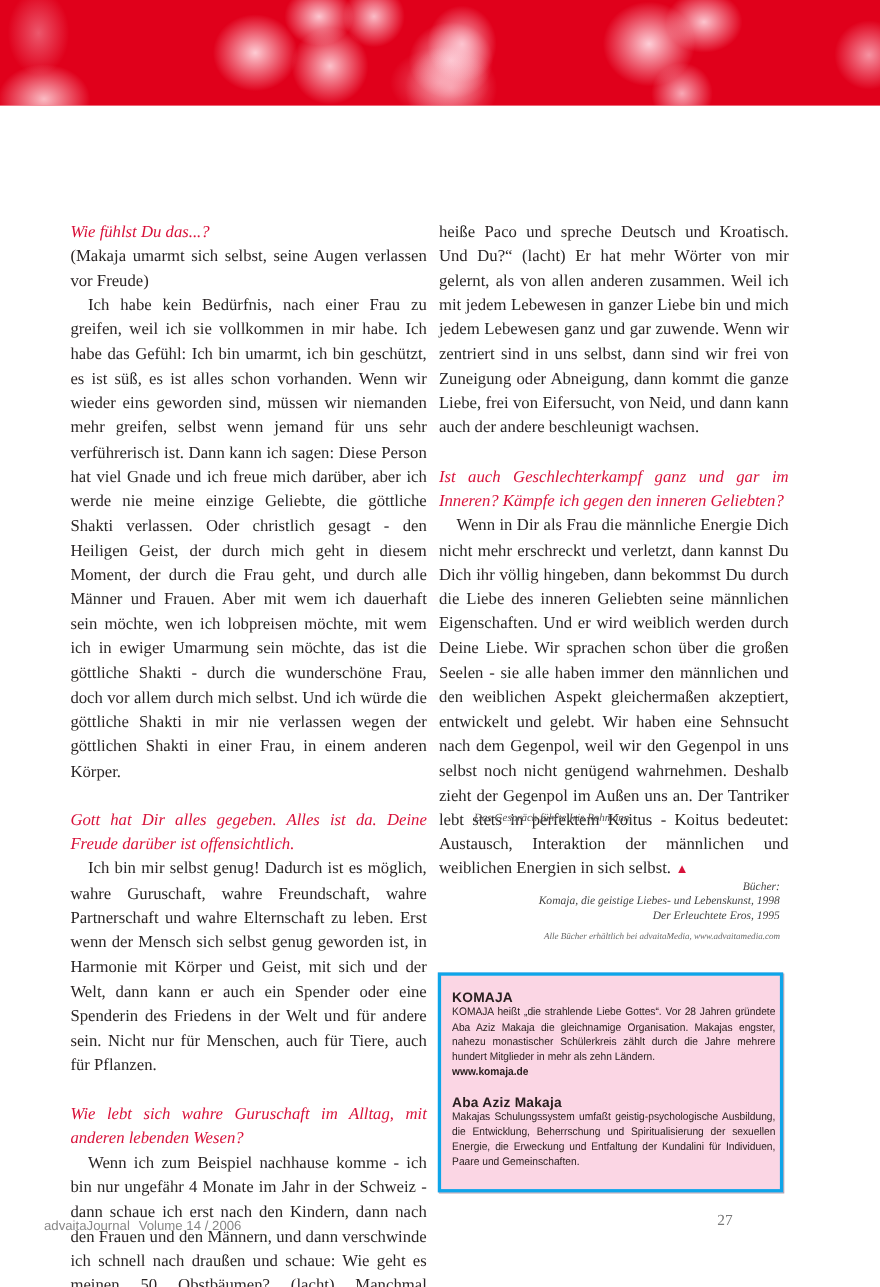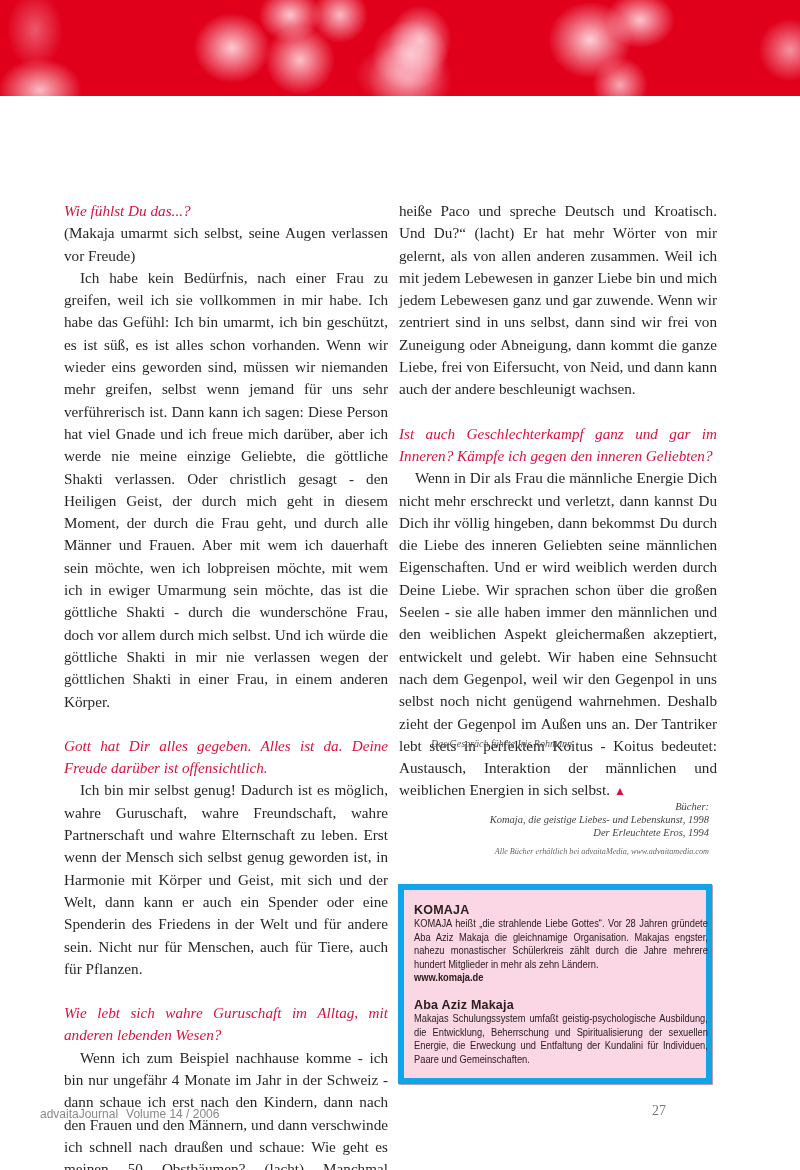--- a/index.html
+++ b/index.html
@@ -33,21 +33,21 @@
   .q { color: #d8123a; font-style: italic; margin: 0; }
   .p { margin: 0; }
   .p.indent { text-indent: 16px; }
   .gap { height: 22px; }
   .end-mark { color: #d8123a; font-size: 12px; margin-left: 4px; }
   .credit { position: absolute; left: 399px; top: 738px; font-size: 10px; font-style: italic; color: #555; margin-left: 32px; }
   .books { position: absolute; left: 399px; top: 800px; width: 310px; text-align: right; font-style: italic; color: #444; font-size: 10.5px; line-height: 13px; }
   .books .avail { margin-top: 6px; font-size: 8.2px; color: #666; }
   .infobox {
     position: absolute; left: 398px; top: 884px; width: 314px; height: 200px;
-    background: #fbd6e4; border: 6px solid #0ea5e9; box-shadow: 1px 1px 0 #bda0ab;
+    background: #fbd6e4; border: 3px solid #0ea5e9; box-shadow: 1px 1px 0 #bda0ab;
     font-family: "Liberation Sans", "DejaVu Sans", sans-serif; color: #2a2020;
     padding: 13px 10px 0 10px; box-sizing: border-box;
   }
   .infobox h3 { margin: 0; font-size: 12.5px; font-weight: bold; line-height: 14px; letter-spacing: 0.2px; }
   .infobox .txt { font-size: 10px; line-height: 13.5px; text-align: justify; transform: scaleX(0.93); transform-origin: left; width: 316px; }
   .infobox .url { font-size: 10px; font-weight: bold; line-height: 13px; transform: scaleX(0.93); transform-origin: left; }
   .infobox .sec2 { margin-top: 14px; }
   .footer-left { position: absolute; left: 40px; top: 1107px; font-family: "Liberation Sans", "DejaVu Sans", sans-serif; font-size: 12px; color: #888; }
   .footer-left .vol { margin-left: 8px; }
   .page-num { position: absolute; left: 652px; top: 1103px; font-size: 14px; color: #777; }
@@ -74,21 +74,21 @@
   <div class="gap"></div>
   <p class="q">Ist auch Geschlechterkampf ganz und gar im Inneren? Kämpfe ich gegen den inneren Geliebten?</p>
   <p class="p indent"><span>Wenn in Dir als Frau die männliche Energie Dich nicht mehr erschreckt und verletzt, dann kannst Du Dich ihr völlig hingeben, dann bekommst Du durch die Liebe des inneren Geliebten seine männlichen Eigenschaften. Und er wird weiblich werden durch Deine Liebe. Wir sprachen schon über die großen Seelen - sie alle haben immer den männlichen und den weiblichen Aspekt gleichermaßen akzeptiert, entwickelt und gelebt. Wir haben eine Sehnsucht nach dem Gegenpol, weil wir den Gegenpol in uns selbst noch nicht genügend wahrnehmen. Deshalb zieht der Gegenpol im Außen uns an. Der Tantriker lebt stets in perfektem Koitus - Koitus bedeutet: Austausch, Interaktion der männlichen und weiblichen Energien in sich selbst.</span><span class="end-mark">▲</span></p>
 </div>
 
 <div class="credit">Das Gespräch führte Iris Rohmann.</div>
 
 <div class="books">
   <div>Bücher:</div>
   <div>Komaja, die geistige Liebes- und Lebenskunst, 1998</div>
-  <div>Der Erleuchtete Eros, 1994</div>
+  <div>Der Erleuchtete Eros, 1995</div>
   <div class="avail">Alle Bücher erhältlich bei advaitaMedia, www.advaitamedia.com</div>
 </div>
 
 <div class="infobox">
   <h3>KOMAJA</h3>
   <div class="txt">KOMAJA heißt „die strahlende Liebe Gottes“. Vor 28 Jahren gründete Aba Aziz Makaja die gleichnamige Organisation. Makajas engster, nahezu monastischer Schülerkreis zählt durch die Jahre mehrere hundert Mitglieder in mehr als zehn Ländern.</div>
   <div class="url">www.komaja.de</div>
   <div class="sec2">
     <h3>Aba Aziz Makaja</h3>
     <div class="txt">Makajas Schulungssystem umfaßt geistig-psychologische Ausbildung, die Entwicklung, Beherrschung und Spiritualisierung der sexuellen Energie, die Erweckung und Entfaltung der Kundalini für Individuen, Paare und Gemeinschaften.</div>

